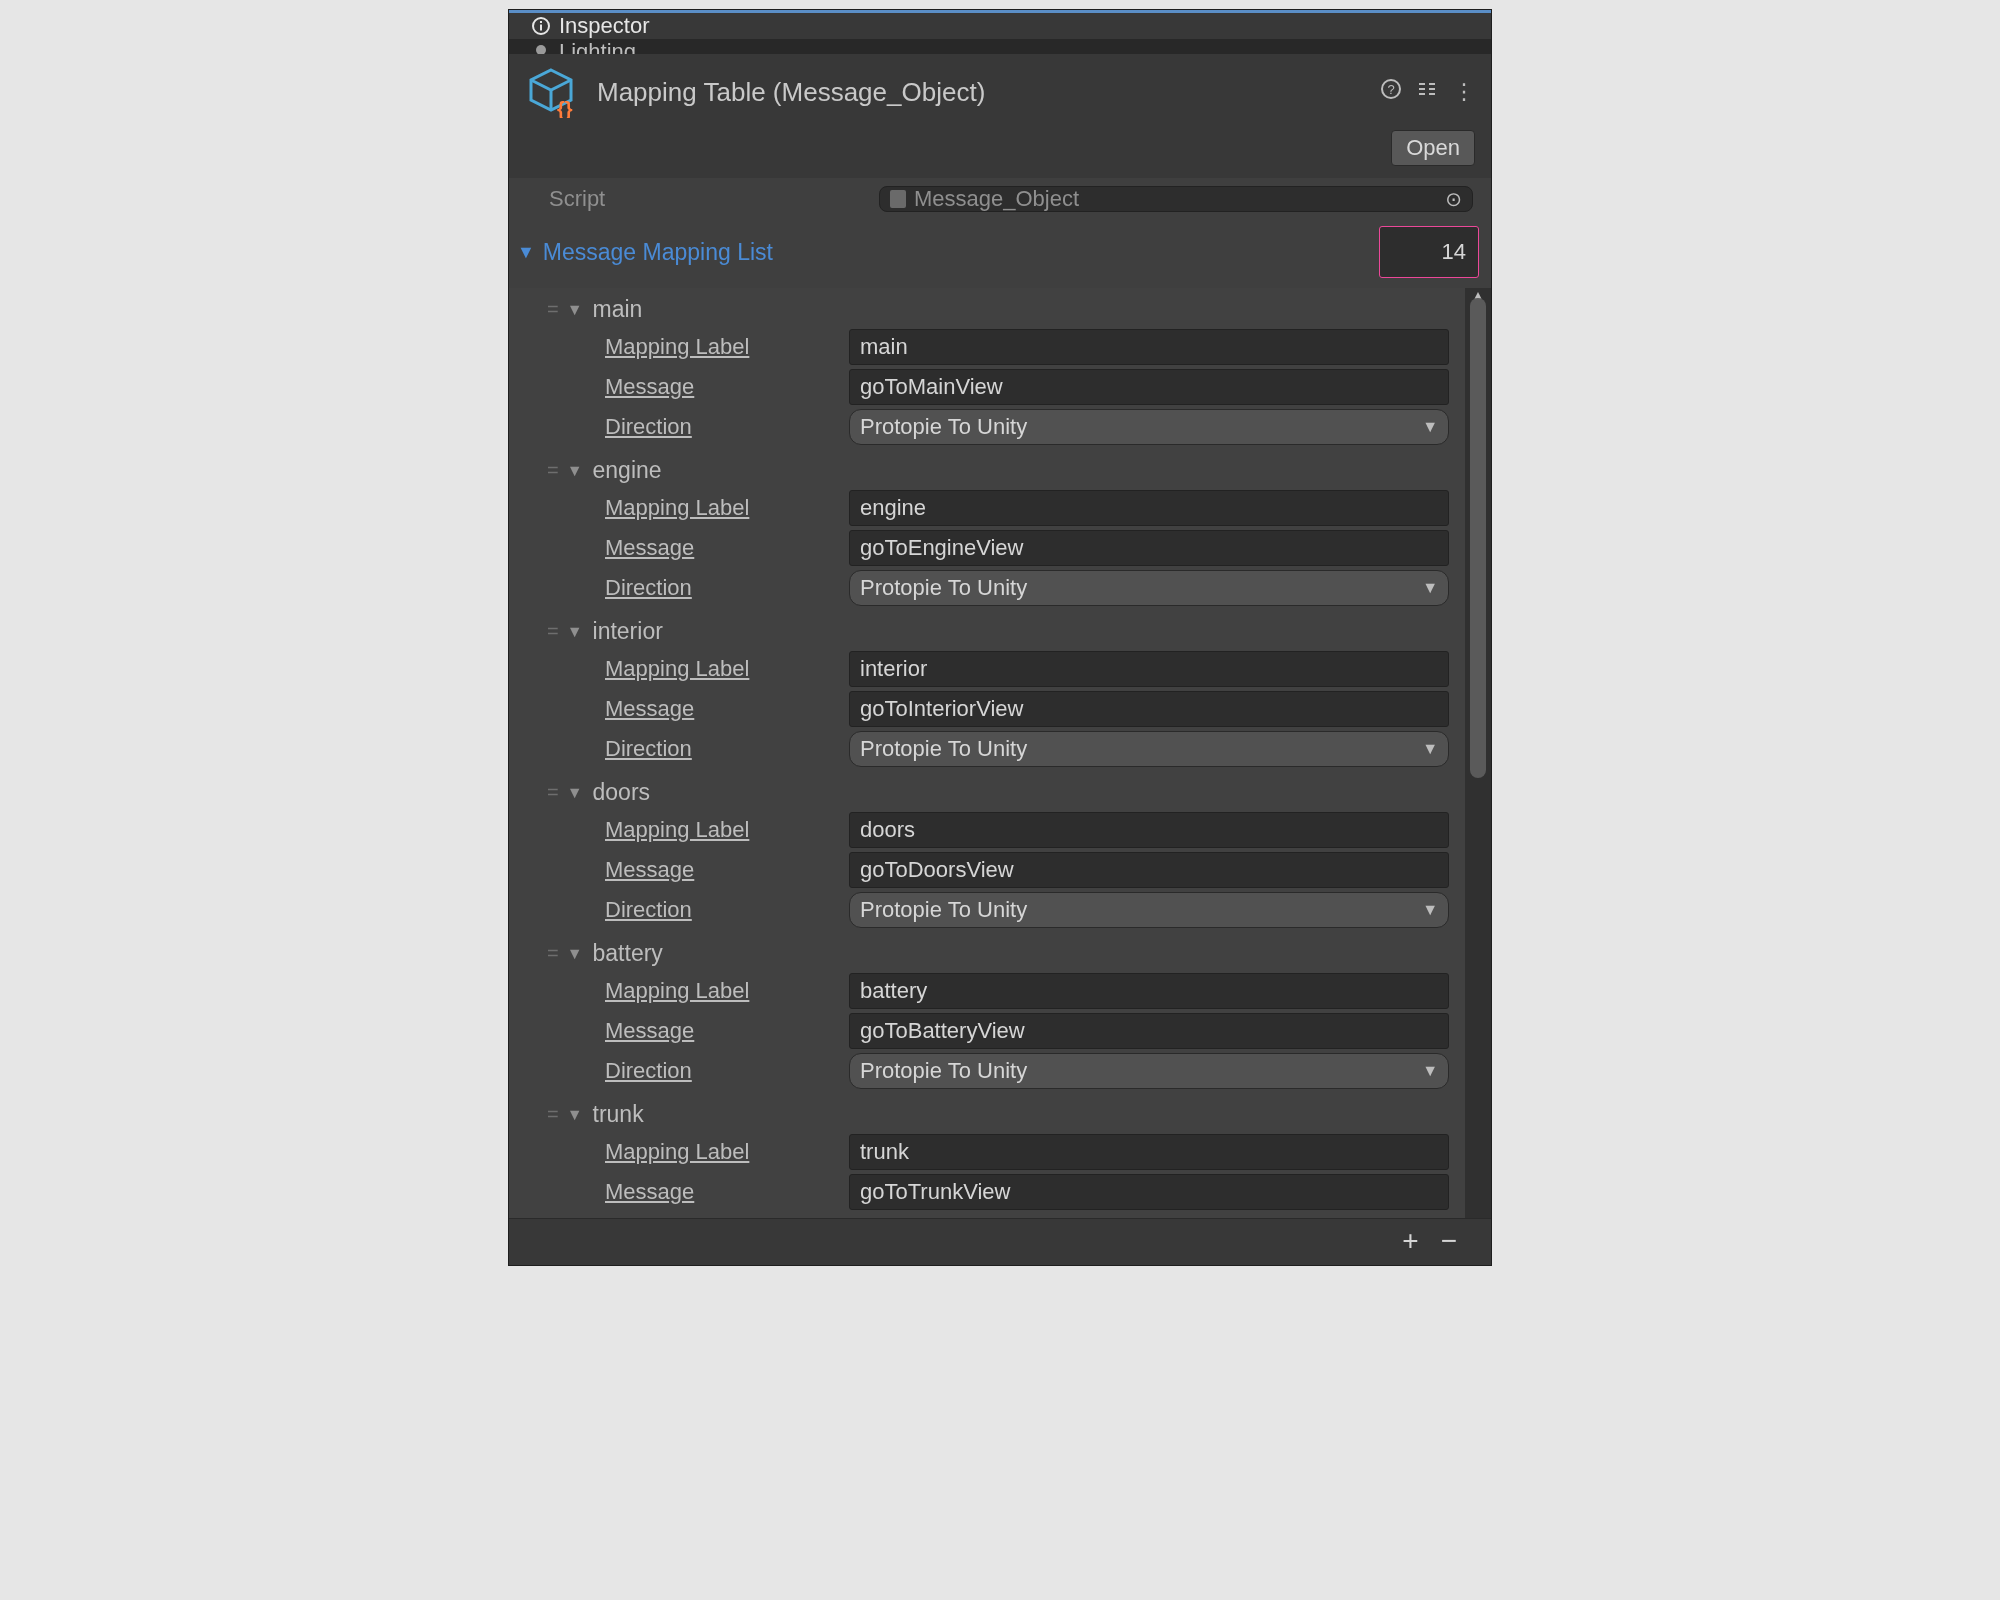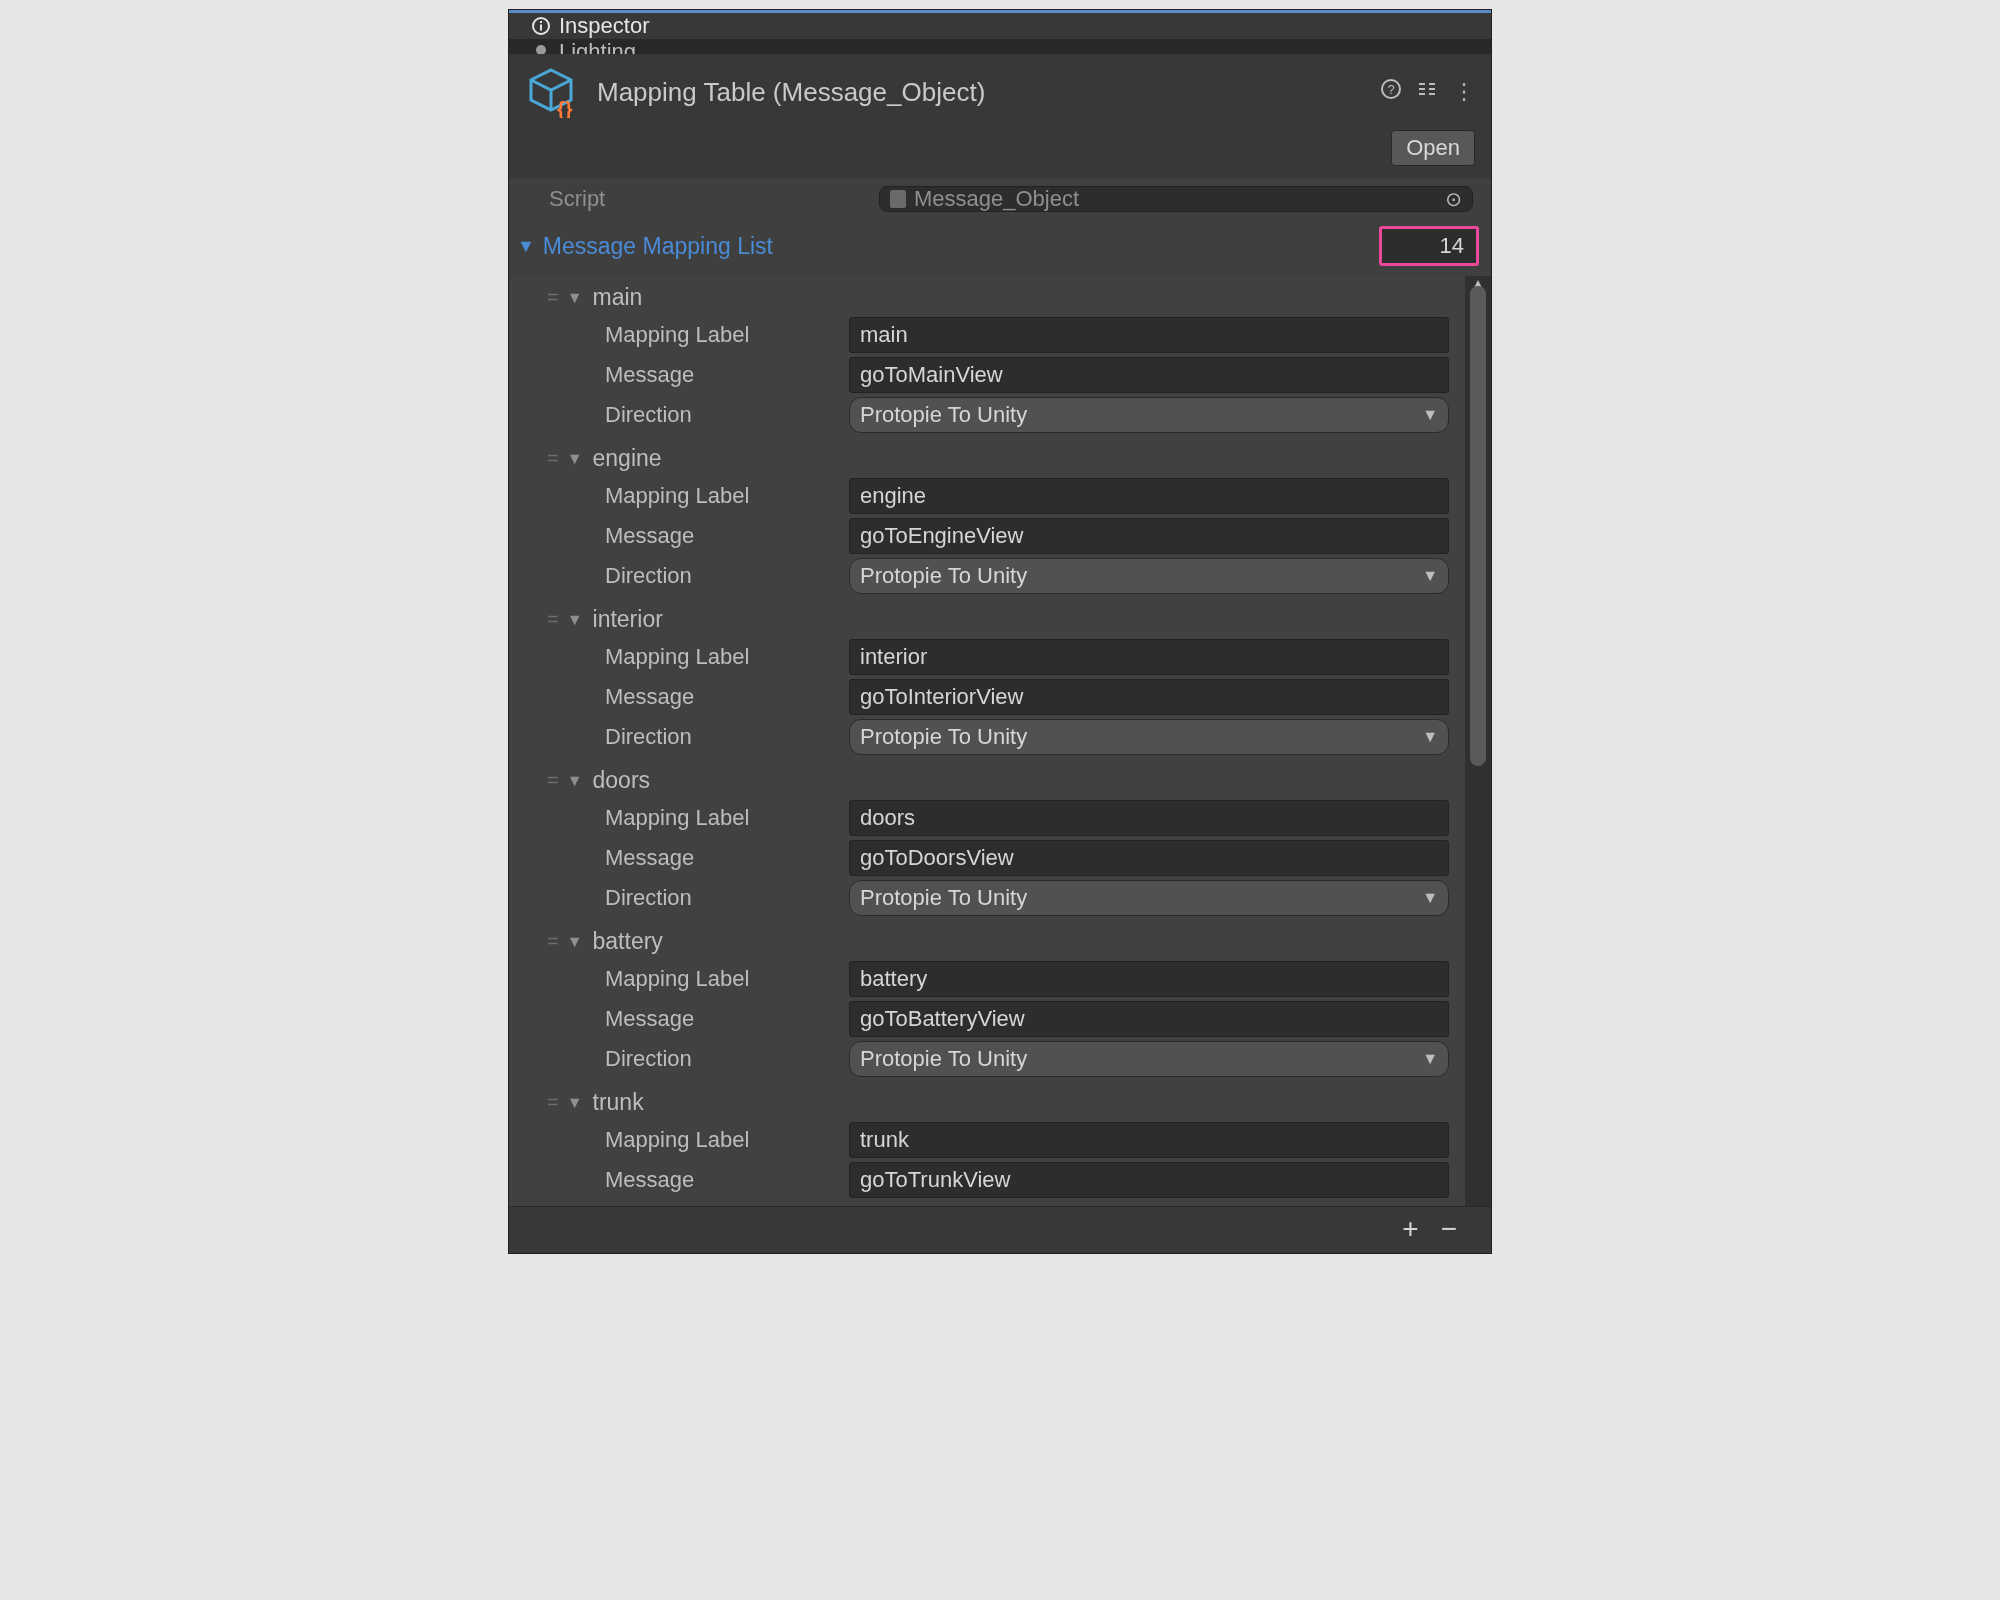--- a/index.html
+++ b/index.html
@@ -119,25 +119,25 @@
     background:#3f3f3f;
     display:flex;
     align-items:center;
     padding:6px 12px 10px 8px;
     gap:8px;
   }
   .tri-blue { color:#4a8bd6; font-size:18px; }
   .list-head-label { color:#4a8bd6; font-size:23px; flex:1; }
   .count-box {
     background:#2d2d2d;
-    border:3px solid #ec4899;
+    border:1px solid #ec4899;
     border-radius:3px;
     color:#d6d6d6;
     font-size:22px;
-    padding:4px 12px;
+    padding:12px 12px;
     width:100px;
     text-align:right;
   }
 
   
   .list-wrap {
     display:flex;
     background:#414141;
   }
   .list-body {
@@ -175,21 +175,21 @@
   .drag { color:#6e6e6e; font-size:20px; letter-spacing:-2px; }
   .tri { color:#8f8f8f; font-size:16px; }
   .item-name { color:#bdbdbd; font-size:23px; }
 
   .prop-row {
     display:flex;
     align-items:center;
     padding:2px 16px 2px 96px;
     gap:10px;
   }
-  .prop-label { width:234px; color:#bdbdbd; font-size:22px; }
+  .prop-label { width:234px; color:#bdbdbd; font-size:22px;text-decoration:underline; }
   .text-input {
     flex:1;
     background:#2d2d2d;
     border:1px solid #222;
     border-radius:3px;
     height:36px;
     color:#d6d6d6;
     font-size:22px;
     padding:0 10px;
   }

